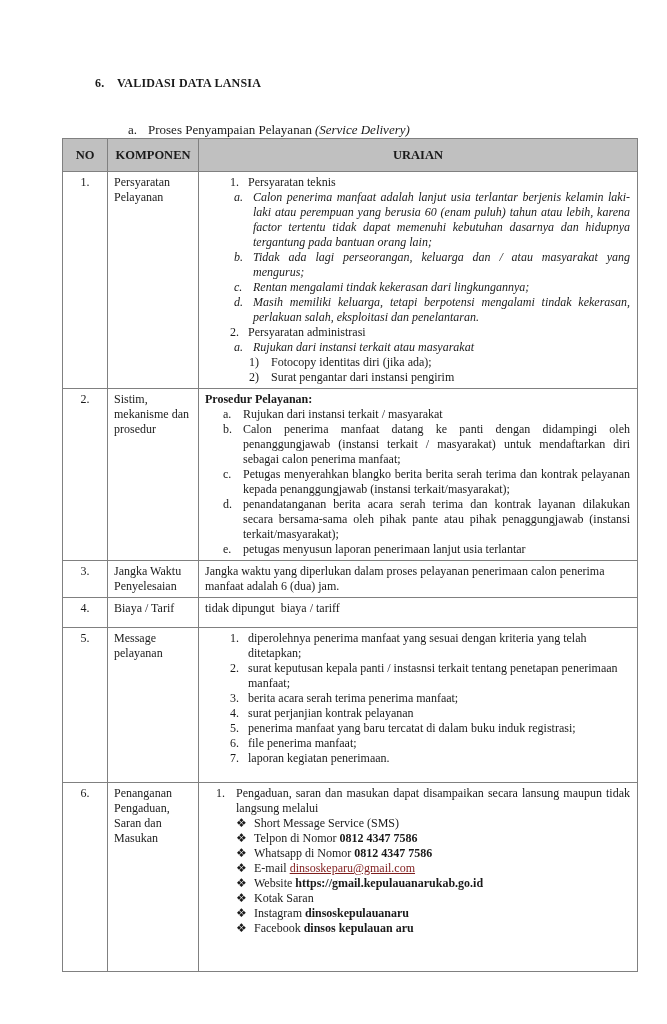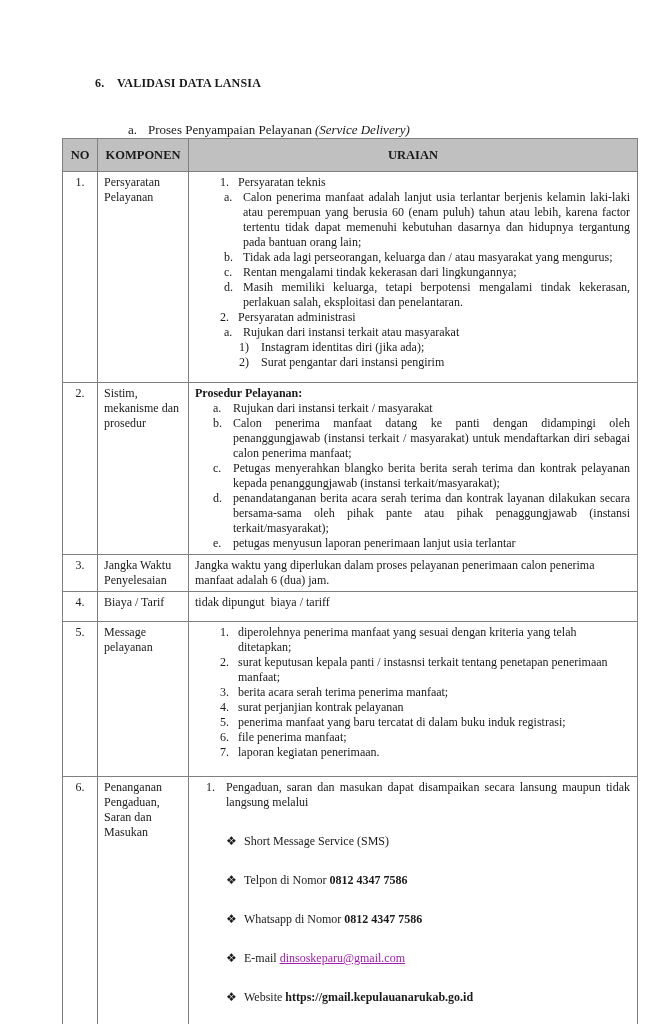--- a/index.html
+++ b/index.html
@@ -14,41 +14,41 @@
   .it{font-style:italic;margin-left:3px;}
   table.svc{
     position:absolute;left:62px;top:138px;width:576px;
     border-collapse:collapse;table-layout:fixed;
   }
   .svc th,.svc td{border:1px solid #808080;}
   .svc th{
     background:#c0c0c0;font-weight:bold;text-align:center;vertical-align:middle;
     font-size:12.5px;height:28px;padding:2px;
   }
-  th.c-no,col.c-no{width:35px;}
+  th.c-no,col.c-no{width:45px;}
   th.c-komp,col.c-komp{width:91px;}
   .svc td{
     vertical-align:top;font-size:12px;line-height:15px;
     padding:3px 7px 3px 6px;
   }
   td.c-no{text-align:center;padding-left:2px;padding-right:2px;}
   tr.r1{height:211px;} tr.r2{height:167px;} tr.r3{height:34px;}
   tr.r4{height:30px;} tr.r5{height:155px;} tr.r6{height:189px;}
   .ln{margin:0;}
   .mk{display:inline-block;}
   .s-plain{white-space:pre-wrap;}
   .s-num{padding-left:23px;margin-left:20px;}   .s-num>.mk{width:18px;margin-left:-18px;}
-  .s-alpha{padding-left:48px;} .s-alpha>.mk{width:19px;margin-left:-19px;}
+  .s-alpha{padding-left:48px;font-style:italic;} .s-alpha>.mk{width:19px;margin-left:-19px;}
   .s-alpha2{padding-left:38px;}.s-alpha2>.mk{width:20px;margin-left:-20px;}
   .s-paren{padding-left:66px;} .s-paren>.mk{width:22px;margin-left:-22px;}
   .s-num2{padding-left:31px;}  .s-num2>.mk{width:20px;margin-left:-20px;}
-  .s-bullet{padding-left:49px;margin-top:24px;}.s-bullet>.mk{width:18px;margin-left:-18px;font-family:"Liberation Serif","DejaVu Sans",serif;}
+  .s-bullet{padding-left:49px;}.s-bullet>.mk{width:18px;margin-left:-18px;font-family:"Liberation Serif","DejaVu Sans",serif;}
   .just{text-align:justify;}
   .b{font-weight:bold;}
-  .lnk{color:#a21caf;text-decoration:underline;cursor:pointer;}
+  .lnk{color:#7f1d1d;text-decoration:underline;cursor:pointer;}
 </style>
 </head>
 <body>
 
 <div class="page">
   <div class="heading">
     <span class="hnum">6.</span><span>VALIDASI DATA LANSIA</span>
   </div>
   <div class="subheading">
     <span class="snum">a.</span><span>Proses Penyampaian Pelayanan</span><span class="it">(Service Delivery)</span>
@@ -72,21 +72,21 @@
           <td class="c-no">1.</td>
           <td class="c-komp">Persyaratan Pelayanan</td>
           <td class="c-ur">
             <div class="ln s-num"><span class="mk">1.</span><span>Persyaratan teknis</span></div>
             <div class="ln s-alpha just"><span class="mk">a.</span><span>Calon penerima manfaat adalah lanjut usia terlantar berjenis kelamin laki-laki atau perempuan yang berusia 60 (enam puluh) tahun atau lebih, karena factor tertentu tidak dapat memenuhi kebutuhan dasarnya dan hidupnya tergantung pada bantuan orang lain;</span></div>
             <div class="ln s-alpha just"><span class="mk">b.</span><span>Tidak ada lagi perseorangan, keluarga dan / atau masyarakat yang mengurus;</span></div>
             <div class="ln s-alpha"><span class="mk">c.</span><span>Rentan mengalami tindak kekerasan dari lingkungannya;</span></div>
             <div class="ln s-alpha just"><span class="mk">d.</span><span>Masih memiliki keluarga, tetapi berpotensi mengalami tindak kekerasan, perlakuan salah, eksploitasi dan penelantaran.</span></div>
             <div class="ln s-num"><span class="mk">2.</span><span>Persyaratan administrasi</span></div>
             <div class="ln s-alpha"><span class="mk">a.</span><span>Rujukan dari instansi terkait atau masyarakat</span></div>
-            <div class="ln s-paren"><span class="mk">1)</span><span>Instagram identitas diri (jika ada);</span></div>
+            <div class="ln s-paren"><span class="mk">1)</span><span>Fotocopy identitas diri (jika ada);</span></div>
             <div class="ln s-paren"><span class="mk">2)</span><span>Surat pengantar dari instansi pengirim</span></div>
           </td>
         </tr>
         <tr class="row r2">
           <td class="c-no">2.</td>
           <td class="c-komp">Sistim, mekanisme dan prosedur</td>
           <td class="c-ur">
             <div class="ln s-plain"><span class="b">Prosedur Pelayanan:</span></div>
             <div class="ln s-alpha2"><span class="mk">a.</span><span>Rujukan dari instansi terkait / masyarakat</span></div>
             <div class="ln s-alpha2 just"><span class="mk">b.</span><span>Calon penerima manfaat datang ke panti dengan didampingi oleh penanggungjawab (instansi terkait / masyarakat) untuk mendaftarkan diri sebagai calon penerima manfaat;</span></div>

